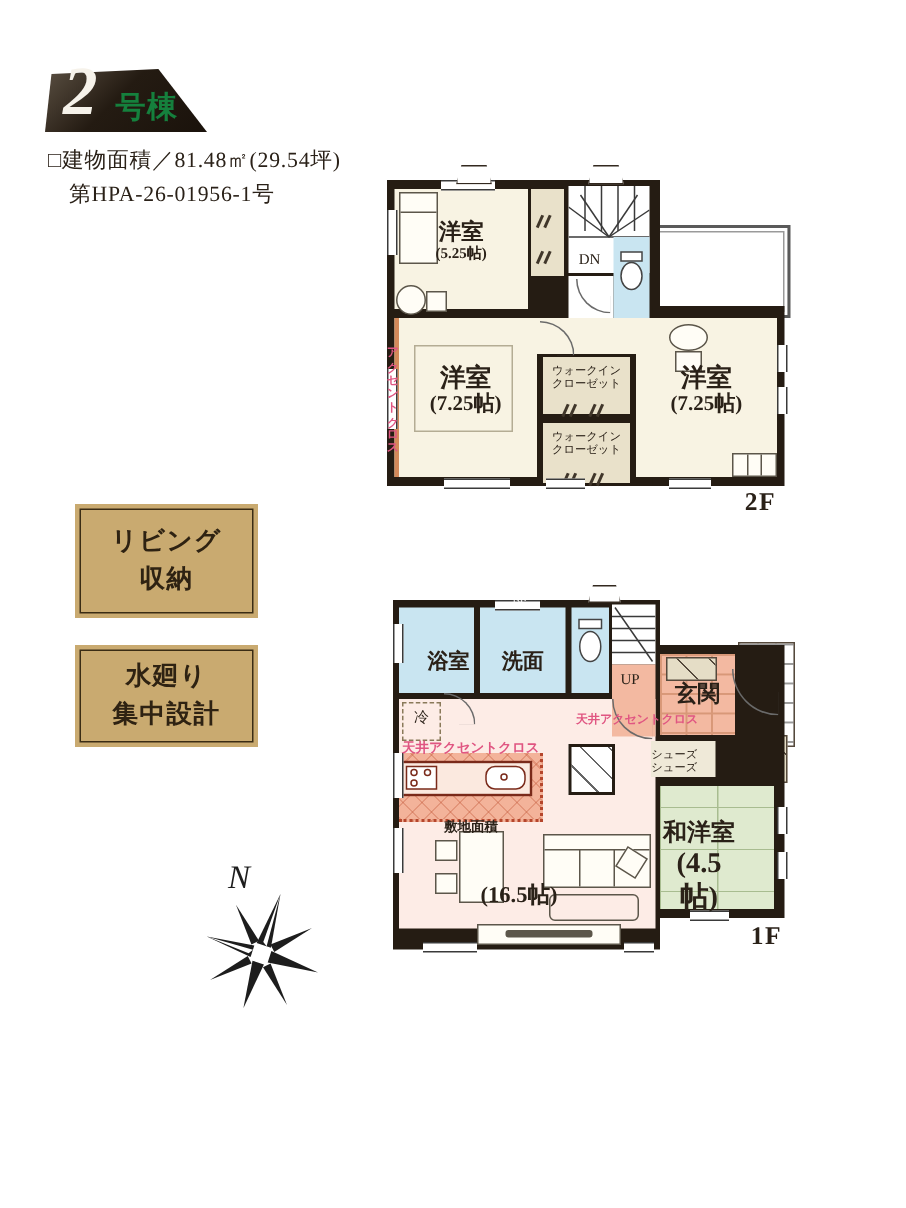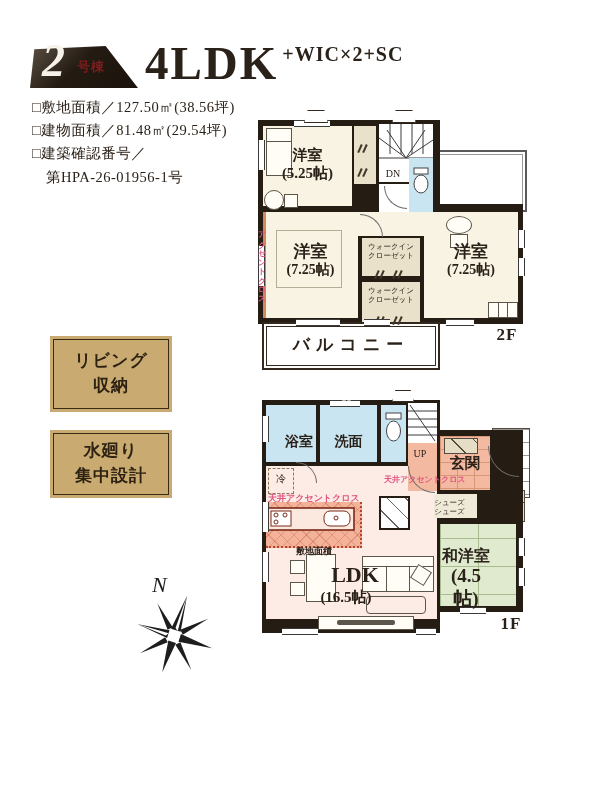--- a/index.html
+++ b/index.html
@@ -6,21 +6,21 @@
   .canvas{position:relative;width:604px;height:805px;background:#ffffff;overflow:hidden;
           font-family:"Liberation Serif","DejaVu Serif",serif;color:#2a2118;}
   .abs{position:absolute;}
   .lbl{font-family:"Liberation Serif","DejaVu Serif",serif;color:#2a2118;text-align:center;line-height:1.2;}
   
   .badge-bg{position:absolute;left:0;top:2px;width:108px;height:42px;
             background:linear-gradient(135deg,#5a4f42 0%,#241b12 45%,#1a120b 100%);
             -webkit-clip-path:polygon(4% 8%,70% 0,100% 100%,0 100%);
             clip-path:polygon(4% 8%,70% 0,100% 100%,0 100%);}
   .badge-num{position:absolute;left:12px;top:-10px;color:#f6f2ea;font-size:46px;font-style:italic;font-weight:bold;}
-  .badge-unit{position:absolute;left:47px;top:14px;color:#7f1d1d;font-size:13px;font-weight:bold;letter-spacing:1px;}
+  .badge-unit{position:absolute;left:47px;top:14px;color:#15803d;font-size:20px;font-weight:bold;letter-spacing:1px;}
   .title{font-size:47px;font-weight:bold;letter-spacing:2px;}
   .subtitle{font-size:20px;font-weight:bold;letter-spacing:1px;}
   .specs{font-size:14.5px;line-height:1.6;letter-spacing:.5px;}
   .spec-indent{padding-left:14px;}
   
   .feature{position:absolute;left:50px;width:122px;background:#c9aa70;
            box-shadow:inset 0 0 0 3px #c9aa70, inset 0 0 0 4px #3a2c14;
            display:flex;align-items:center;justify-content:center;text-align:center;
            font-weight:bold;color:#2e2212;font-size:17px;line-height:1.45;letter-spacing:1px;}
   
@@ -75,28 +75,22 @@
 </head>
 <body>
 
 <div class="canvas">
 
   <div class="abs" style="left:30px;top:44px;width:110px;height:46px;">
     <div class="badge-bg"></div>
     <span class="badge-num">2</span>
     <span class="badge-unit">号棟</span>
   </div>
-  <div class="abs" style="left:145px;top:36px;">
-    <span class="title">4LDK</span>
-    <span class="subtitle" style="vertical-align:18px;">+WIC×2+SC</span>
-  </div>
   <div class="abs specs" style="left:32px;top:96px;">
-    <div>□敷地面積／127.50㎡(38.56坪)</div>
     <div>□建物面積／81.48㎡(29.54坪)</div>
-    <div>□建築確認番号／</div>
     <div class="spec-indent">第HPA-26-01956-1号</div>
   </div>
 
   <div class="feature" style="top:336px;height:76px;">
     <div><span>リビング</span><br>
          <span>収納</span></div>
   </div>
   <div class="feature" style="top:430px;height:68px;">
     <div><span>水廻り</span><br>
          <span>集中設計</span></div>
@@ -150,24 +144,20 @@
       </svg>
     </div>
     <div class="abs cream" style="left:102px;top:106px;width:73px;height:24px;"></div>
     <div class="abs cream" style="left:7px;top:106px;width:95px;height:106px;"></div>
     <div class="abs cream" style="left:168px;top:106px;width:94px;height:106px;"></div>
     <div class="abs beige" style="left:106px;top:132px;width:58px;height:38px;"></div>
     <div class="abs beige" style="left:106px;top:176px;width:58px;height:40px;"></div>
 
     <div class="abs" style="left:7px;top:106px;width:2.5px;height:106px;background:#d4895a;"></div>
 
-    <div class="abs balcony" style="left:6px;top:216px;width:174px;height:44px;">
-      <div class="balcony-inner"></div>
-      <div class="abs lbl" style="left:0;top:11px;width:174px;font-size:17px;letter-spacing:6px;font-weight:bold;">バルコニー</div>
-    </div>
 
     <div class="abs furn" style="left:10px;top:22px;width:24px;height:46px;">
       <div style="border-bottom:1px solid #5c564a;height:12px;"></div>
     </div>
     <div class="abs furn" style="left:8px;top:84px;width:18px;height:18px;border-radius:50%;"></div>
     <div class="abs furn" style="left:28px;top:88px;width:12px;height:12px;"></div>
     <div class="abs furn-light" style="left:20px;top:124px;width:64px;height:56px;"></div>
     <div class="abs furn" style="left:190px;top:110px;width:24px;height:16px;border-radius:50%;"></div>
     <div class="abs furn" style="left:194px;top:128px;width:16px;height:12px;"></div>
     <div class="abs furn" style="left:232px;top:196px;width:28px;height:14px;">
@@ -190,21 +180,21 @@
     <div class="abs win-h" style="left:108px;top:213px;width:26px;"></div>
     <div class="abs win-h" style="left:190px;top:213px;width:28px;"></div>
     <div class="abs win-v" style="left:262px;top:124px;height:18px;"></div>
     <div class="abs win-v" style="left:262px;top:152px;height:18px;"></div>
 
     <div class="abs vent" style="left:48px;top:4px;width:22px;height:11px;"></div>
     <div class="abs vent" style="left:136px;top:4px;width:22px;height:11px;"></div>
 
     <div class="abs lbl room-label" style="left:7px;top:40px;width:89px;font-size:15px;">
       <div>洋室</div>
-      <div style="font-size:15px;">(5.25帖)</div>
+      <div style="font-size:10px;">(5.25帖)</div>
     </div>
     <div class="abs lbl" style="left:122px;top:62px;width:30px;font-size:10px;">DN</div>
     <div class="abs lbl room-label" style="left:7px;top:136px;width:95px;font-size:17px;">
       <div>洋室</div>
       <div style="font-size:14px;">(7.25帖)</div>
     </div>
     <div class="abs lbl room-label" style="left:168px;top:136px;width:94px;font-size:17px;">
       <div>洋室</div>
       <div style="font-size:14px;">(7.25帖)</div>
     </div>
@@ -306,21 +296,20 @@
     <div class="abs lbl" style="left:152px;top:58px;width:24px;font-size:10px;">UP</div>
     <div class="abs lbl room-label" style="left:184px;top:64px;width:50px;font-size:15px;">玄関</div>
     <div class="abs lbl tiny" style="left:178px;top:108px;width:31px;">
       <div>シューズ</div>
       <div>シューズ</div>
     </div>
     <div class="abs lbl room-label" style="left:184px;top:156px;width:52px;font-size:16px;">
       <div>和洋室</div>
       <div style="font-size:19px;">(4.5帖)</div>
     </div>
-    <div class="abs lbl room-label" style="left:44px;top:172px;width:110px;font-size:22px;">LDK</div>
     <div class="abs lbl room-label" style="left:30px;top:198px;width:120px;font-size:15px;">(16.5帖)</div>
     <div class="abs pinktext" style="left:12px;top:102px;font-size:9px;">天井アクセントクロス</div>
     <div class="abs pinktext" style="left:128px;top:84px;font-size:8px;width:90px;">天井アクセントクロス</div>
     <div class="abs lbl" style="left:40px;top:156px;font-size:9px;font-weight:bold;">敷地面積</div>
     <div class="abs" style="left:86px;top:9px;font-size:6.5px;color:#fff;font-family:'Liberation Sans',sans-serif;">DS</div>
     <div class="abs lbl floor-tag" style="left:240px;top:224px;width:30px;">1F</div>
   </div>
 
 </div>
 

